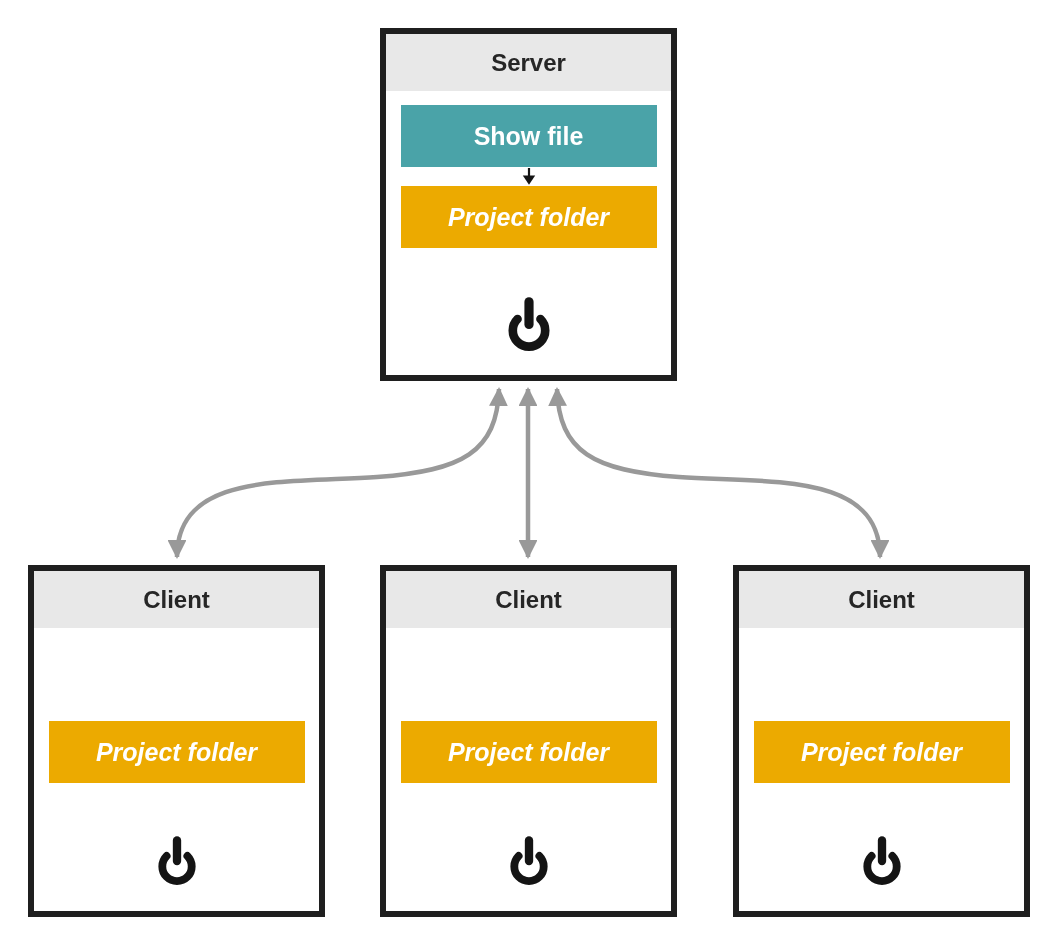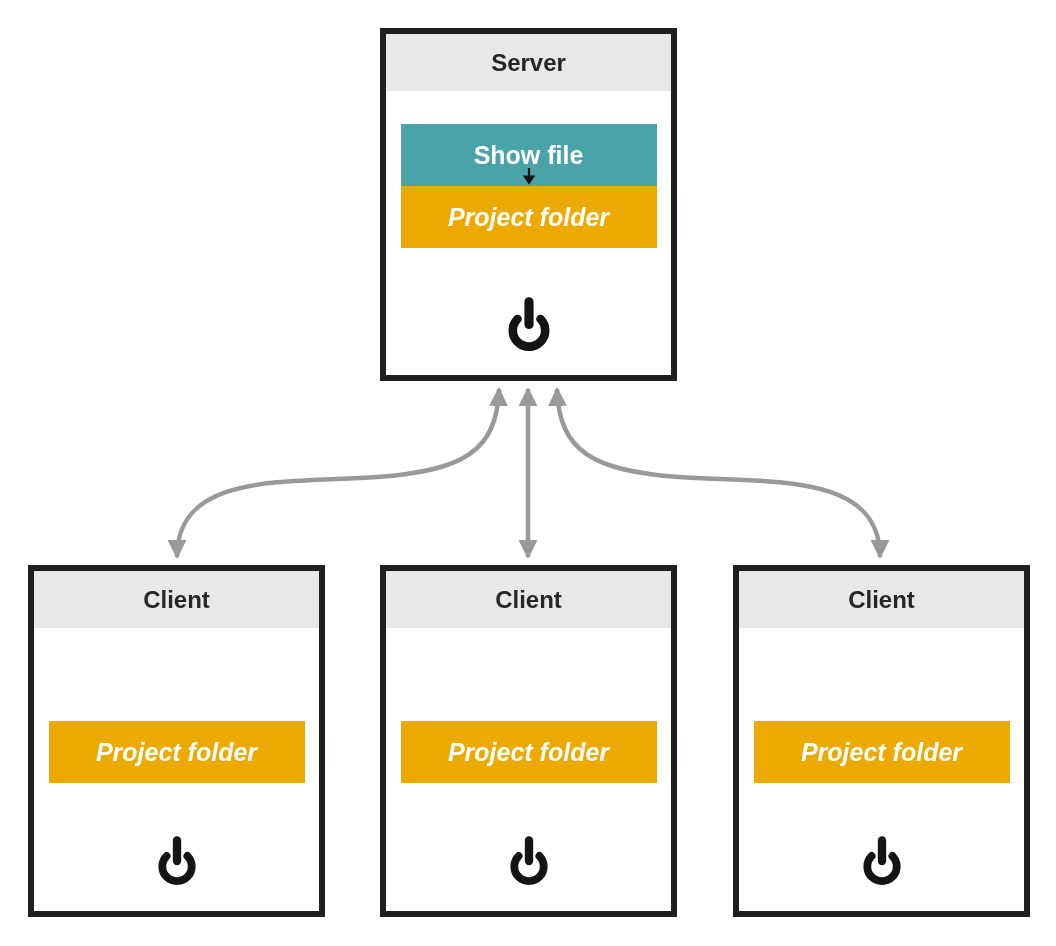--- a/index.html
+++ b/index.html
@@ -54,21 +54,21 @@
     display: flex;
     align-items: center;
     justify-content: center;
     font-size: 25px;
     font-weight: 700;
     color: var(--text_light);
     cursor: pointer;
   }
   .btn.teal   { background: var(--teal); }
   .btn.orange { background: var(--orange); font-style: italic; }
-  .server .btn-show-file      { top: 14px; margin-top: 19px; }
+  .server .btn-show-file      { top: 14px; }
   .server .btn-project-folder { top: 95px; }
   .client .btn-project-folder { top: 93px; }
   .small-arrow {
     position: absolute;
     left: 50%;
     transform: translateX(-50%);
     top: 77px;
     width: 20px;
     height: 17px;
   }

